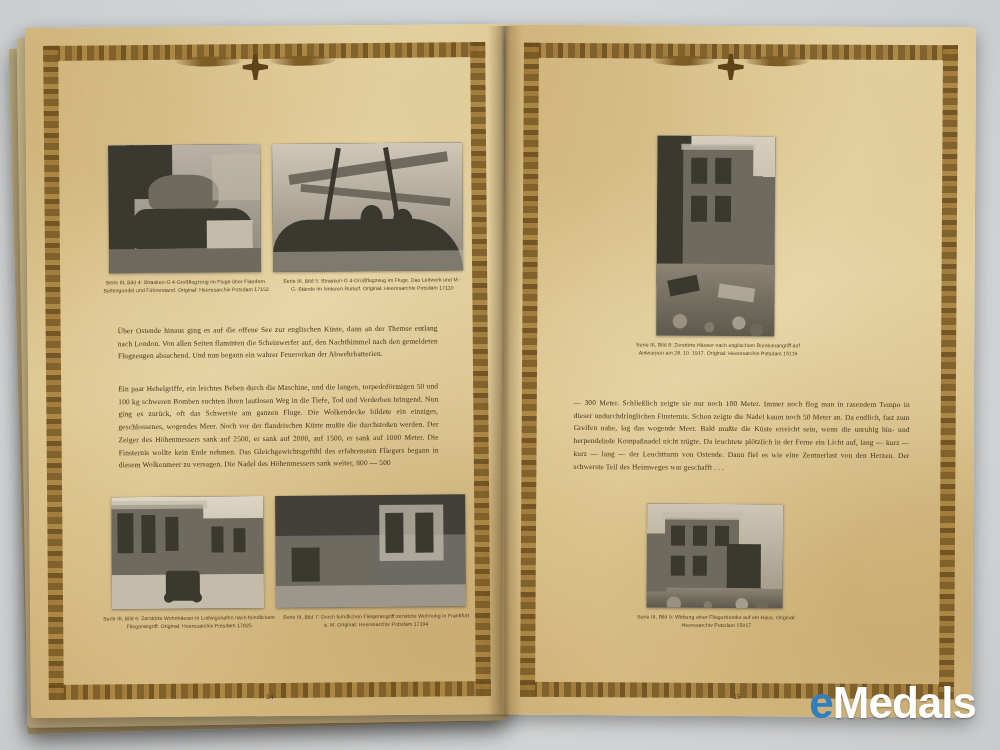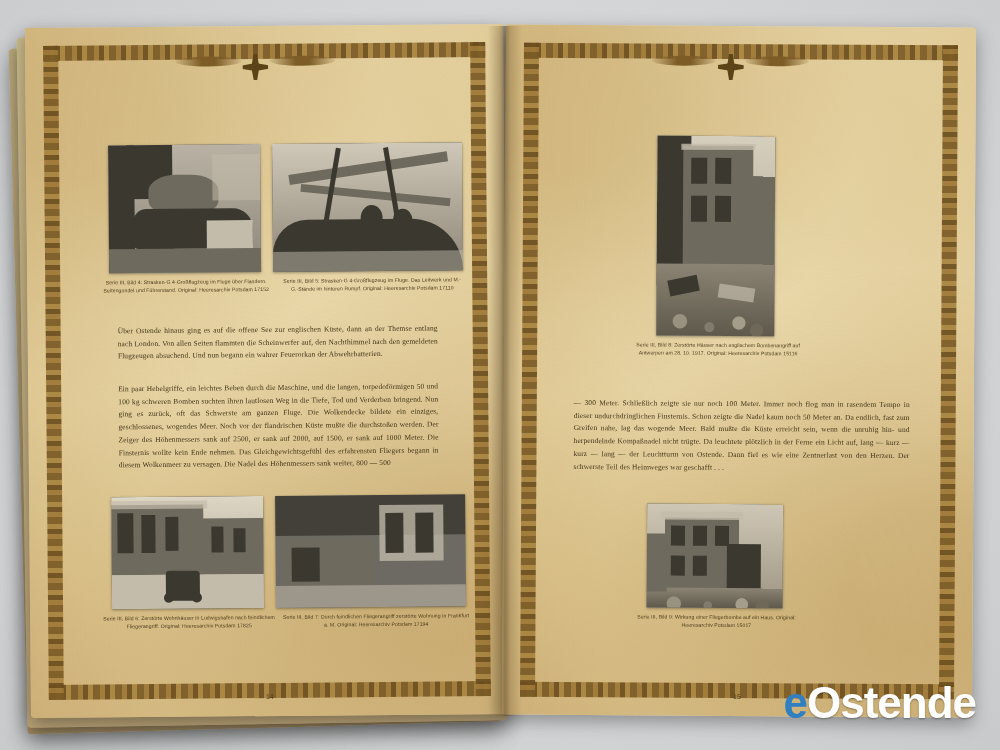--- a/index.html
+++ b/index.html
@@ -383,16 +383,16 @@
 
       </div>
 
       <div class="folio" style="left:50%; transform:translateX(-50%);">15</div>
     </div>
 
     <div id="gutter"></div>
   </div>
 
   <div id="watermark">
-    <span class="e">e</span><span class="m">Ostende</span>
+    <span class="e">e</span><span class="m">Medals</span>
   </div>
 
 </div>
 
 </body></html>

